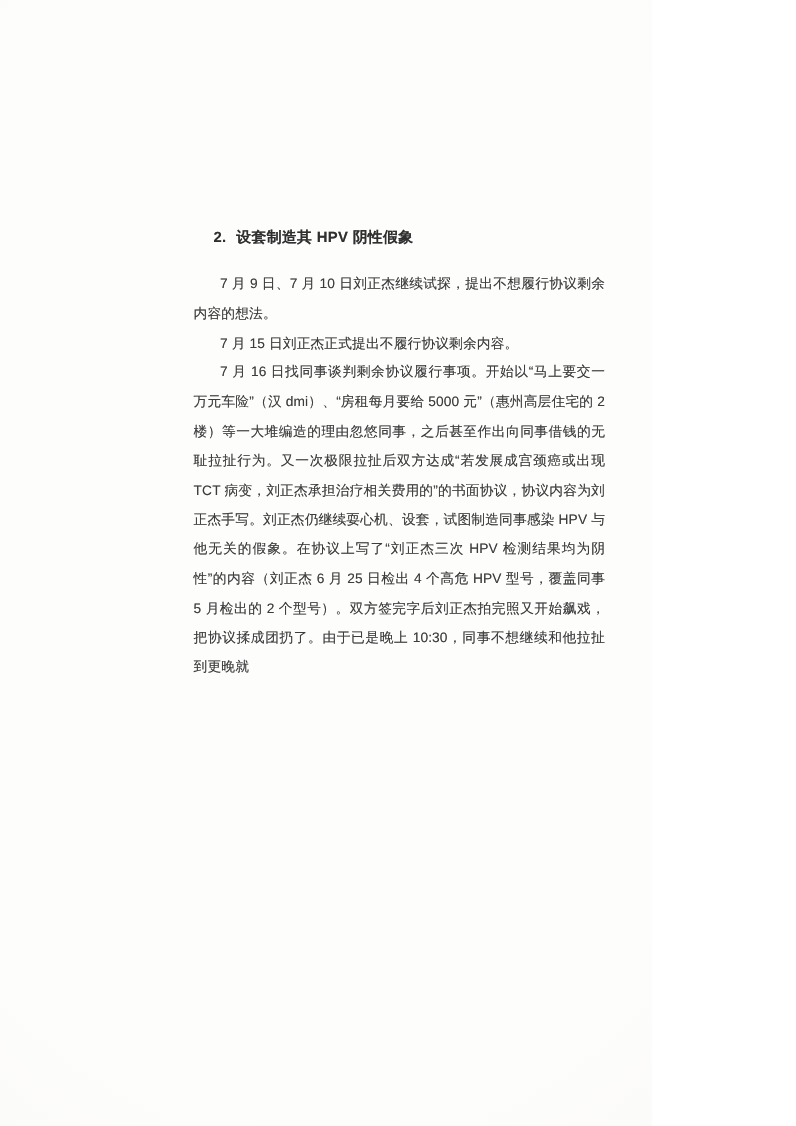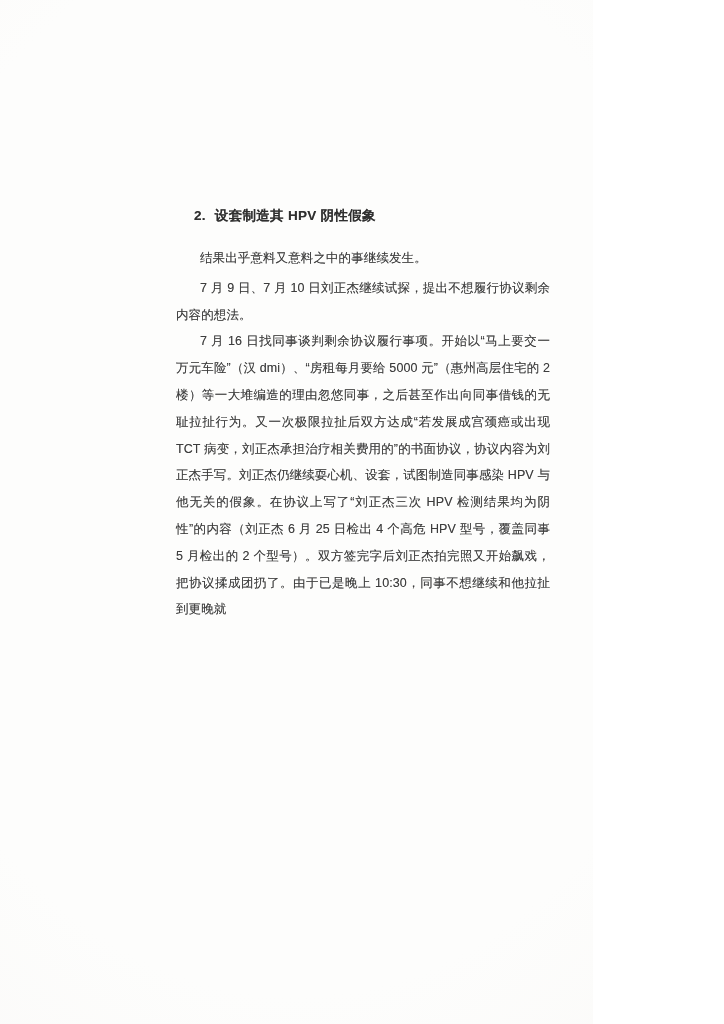--- a/index.html
+++ b/index.html
@@ -52,22 +52,22 @@
 <body>
 
 <div class="page">
   <div class="doc">
 
     <h2 class="section-heading">
       <span class="num">2.</span><span>设套制造其 HPV 阴性假象</span>
     </h2>
 
 
-    <p class="sp-lg">结果出乎意料又意料之中的事继续发生。</p>
 
 
     <p class="sp-sm">7 月 9 日、7 月 10 日刘正杰继续试探，提出不想履行协议剩余内容的想法。</p>
 
+    <p>7 月 15 日刘正杰正式提出不履行协议剩余内容。</p>
 
     <p>7 月 16 日找同事谈判剩余协议履行事项。开始以“马上要交一万元车险”（汉 dmi）、“房租每月要给 5000 元”（惠州高层住宅的 2 楼）等一大堆编造的理由忽悠同事，之后甚至作出向同事借钱的无耻拉扯行为。又一次极限拉扯后双方达成“若发展成宫颈癌或出现 TCT 病变，刘正杰承担治疗相关费用的”的书面协议，协议内容为刘正杰手写。刘正杰仍继续耍心机、设套，试图制造同事感染 HPV 与他无关的假象。在协议上写了“刘正杰三次 HPV 检测结果均为阴性”的内容（刘正杰 6 月 25 日检出 4 个高危 HPV 型号，覆盖同事 5 月检出的 2 个型号）。双方签完字后刘正杰拍完照又开始飙戏，把协议揉成团扔了。由于已是晚上 10:30，同事不想继续和他拉扯到更晚就</p>
 
   </div>
 </div>
 
 </body></html>

